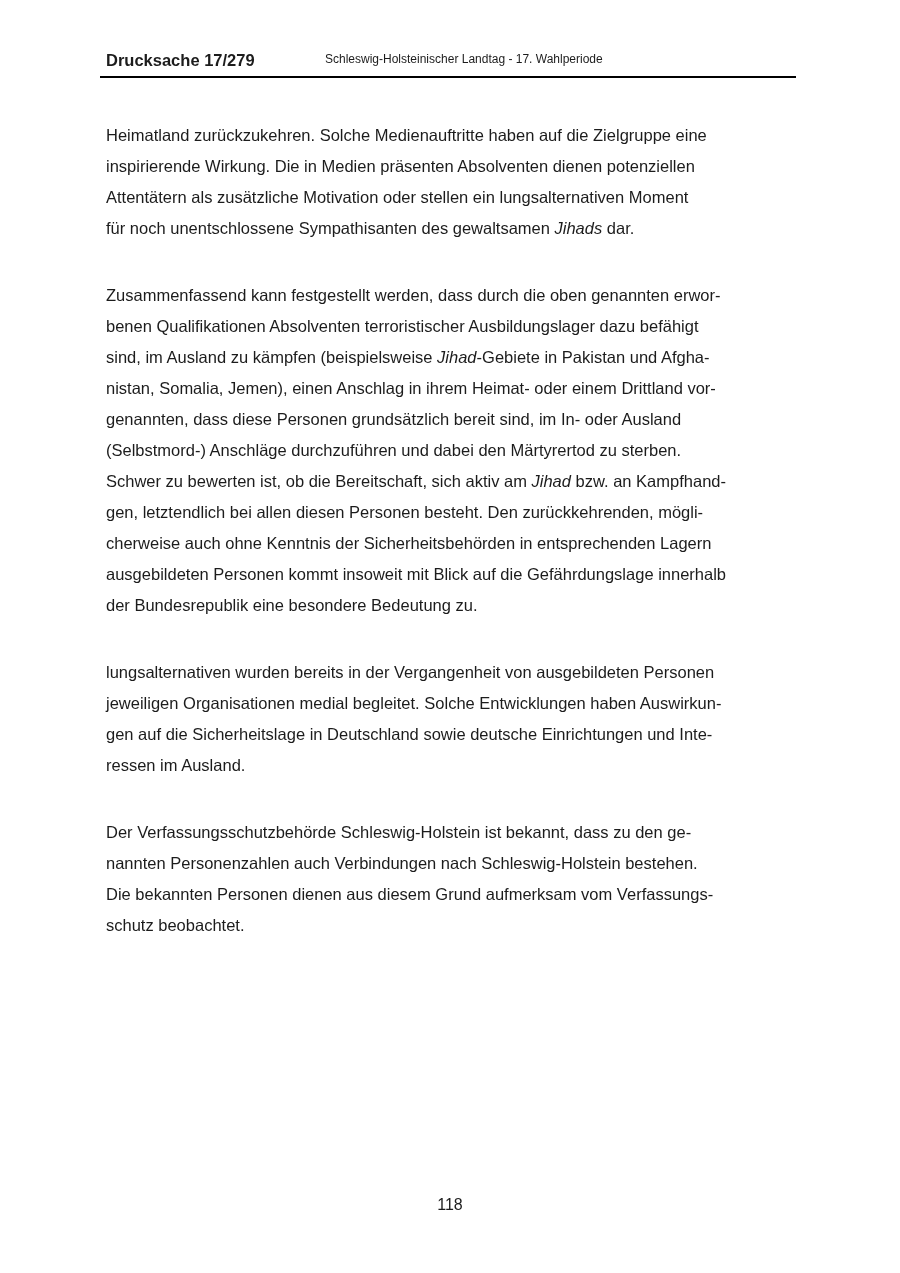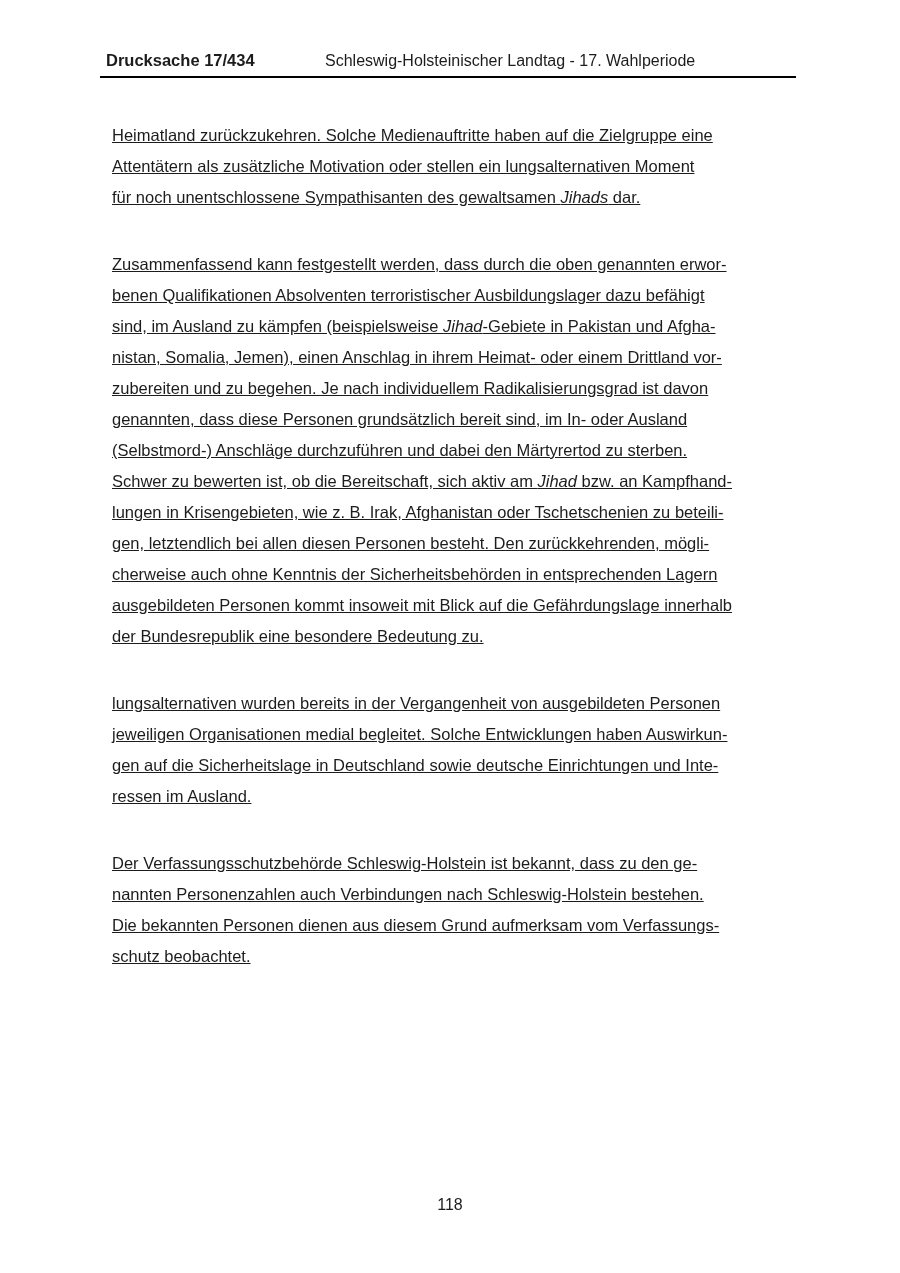--- a/index.html
+++ b/index.html
@@ -17,79 +17,77 @@
     left: 106px;
     top: 51px;
     font-size: 16.5px;
     font-weight: bold;
     white-space: nowrap;
   }
   .header-title {
     position: absolute;
     left: 325px;
     top: 52px;
-    font-size: 16px;
+    font-size: 12px;
     white-space: nowrap;
   }
   .header-rule {
     position: absolute;
     left: 100px;
     top: 76px;
     width: 696px;
     height: 2px;
     background: #000000;
   }
   .body-text {
     position: absolute;
-    left: 112px;
+    left: 106px;
     top: 120px;
     width: 700px;
     font-size: 16.5px;
     line-height: 31px;
-    text-decoration: underline;
   }
   .paragraph { margin: 0 0 36px 0; }
   .line { white-space: nowrap; }
   .it { font-style: italic; }
   .page-number {
     position: absolute;
     left: 0;
     top: 1196px;
     width: 900px;
     text-align: center;
     font-size: 16px;
   }
 </style>
 </head>
 <body>
 
 <div class="page">
 
-  <div class="header-doc">Drucksache 17/434</div>
+  <div class="header-doc">Drucksache 17/279</div>
 
   <div class="header-title">Schleswig-Holsteinischer Landtag - 17. Wahlperiode</div>
 
   <div class="header-rule"></div>
 
   <div class="body-text">
     <div class="paragraph">
         <div class="line"><span>Heimatland zurückzukehren. Solche Medienauftritte haben auf die Zielgruppe eine</span></div>
+        <div class="line"><span>inspirierende Wirkung. Die in Medien präsenten Absolventen dienen potenziellen</span></div>
         <div class="line"><span>Attentätern als zusätzliche Motivation oder stellen ein lungsalternativen Moment</span></div>
         <div class="line"><span>für noch unentschlossene Sympathisanten des gewaltsamen </span><span class="it">Jihads</span><span> dar.</span></div>
       </div>
     <div class="paragraph">
         <div class="line"><span>Zusammenfassend kann festgestellt werden, dass durch die oben genannten erwor-</span></div>
         <div class="line"><span>benen Qualifikationen Absolventen terroristischer Ausbildungslager dazu befähigt</span></div>
         <div class="line"><span>sind, im Ausland zu kämpfen (beispielsweise </span><span class="it">Jihad</span><span>-Gebiete in Pakistan und Afgha-</span></div>
         <div class="line"><span>nistan, Somalia, Jemen), einen Anschlag in ihrem Heimat- oder einem Drittland vor-</span></div>
-        <div class="line"><span>zubereiten und zu begehen. Je nach individuellem Radikalisierungsgrad ist davon</span></div>
         <div class="line"><span>genannten, dass diese Personen grundsätzlich bereit sind, im In- oder Ausland</span></div>
         <div class="line"><span>(Selbstmord-) Anschläge durchzuführen und dabei den Märtyrertod zu sterben.</span></div>
         <div class="line"><span>Schwer zu bewerten ist, ob die Bereitschaft, sich aktiv am </span><span class="it">Jihad</span><span> bzw. an Kampfhand-</span></div>
-        <div class="line"><span>lungen in Krisengebieten, wie z. B. Irak, Afghanistan oder Tschetschenien zu beteili-</span></div>
         <div class="line"><span>gen, letztendlich bei allen diesen Personen besteht. Den zurückkehrenden, mögli-</span></div>
         <div class="line"><span>cherweise auch ohne Kenntnis der Sicherheitsbehörden in entsprechenden Lagern</span></div>
         <div class="line"><span>ausgebildeten Personen kommt insoweit mit Blick auf die Gefährdungslage innerhalb</span></div>
         <div class="line"><span>der Bundesrepublik eine besondere Bedeutung zu.</span></div>
       </div>
     <div class="paragraph">
         <div class="line"><span>lungsalternativen wurden bereits in der Vergangenheit von ausgebildeten Personen</span></div>
         <div class="line"><span>jeweiligen Organisationen medial begleitet. Solche Entwicklungen haben Auswirkun-</span></div>
         <div class="line"><span>gen auf die Sicherheitslage in Deutschland sowie deutsche Einrichtungen und Inte-</span></div>
         <div class="line"><span>ressen im Ausland.</span></div>

